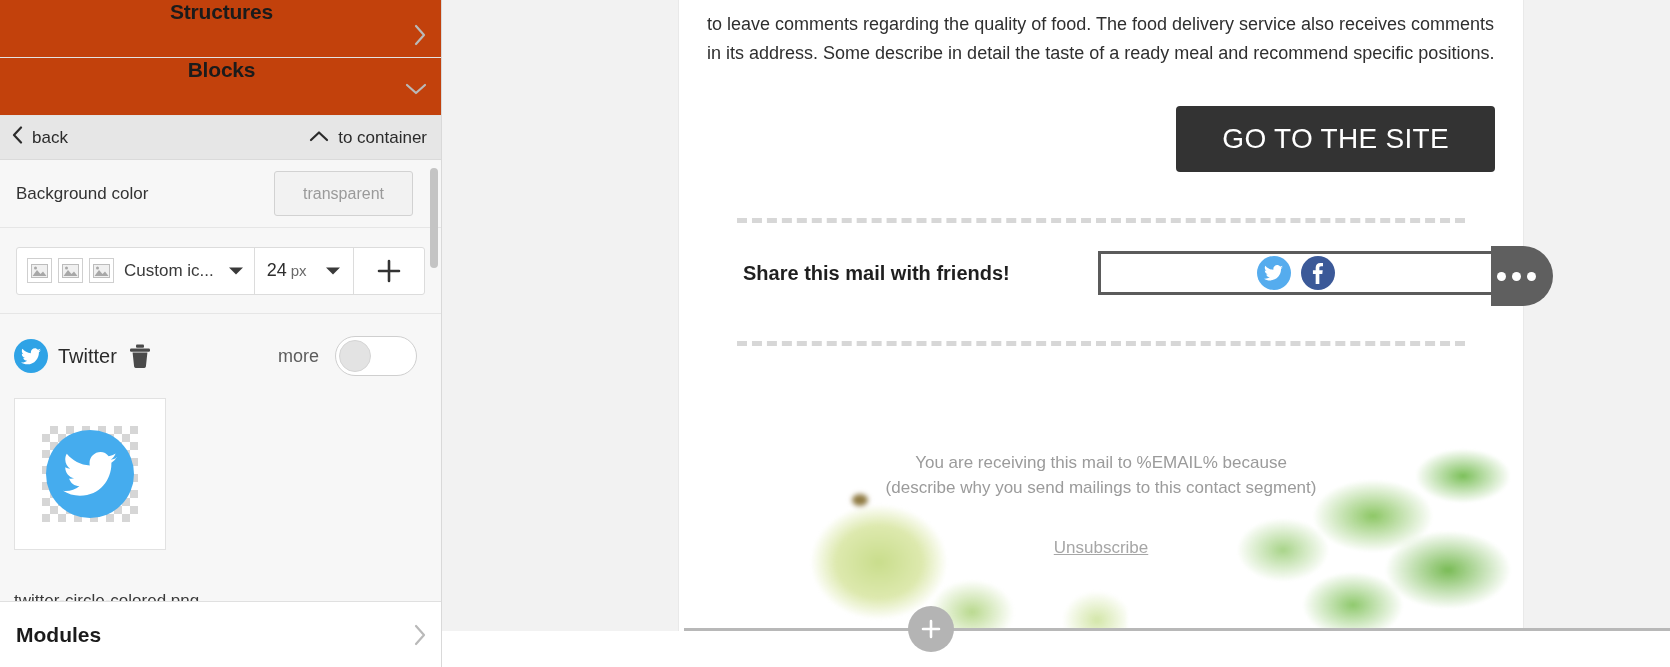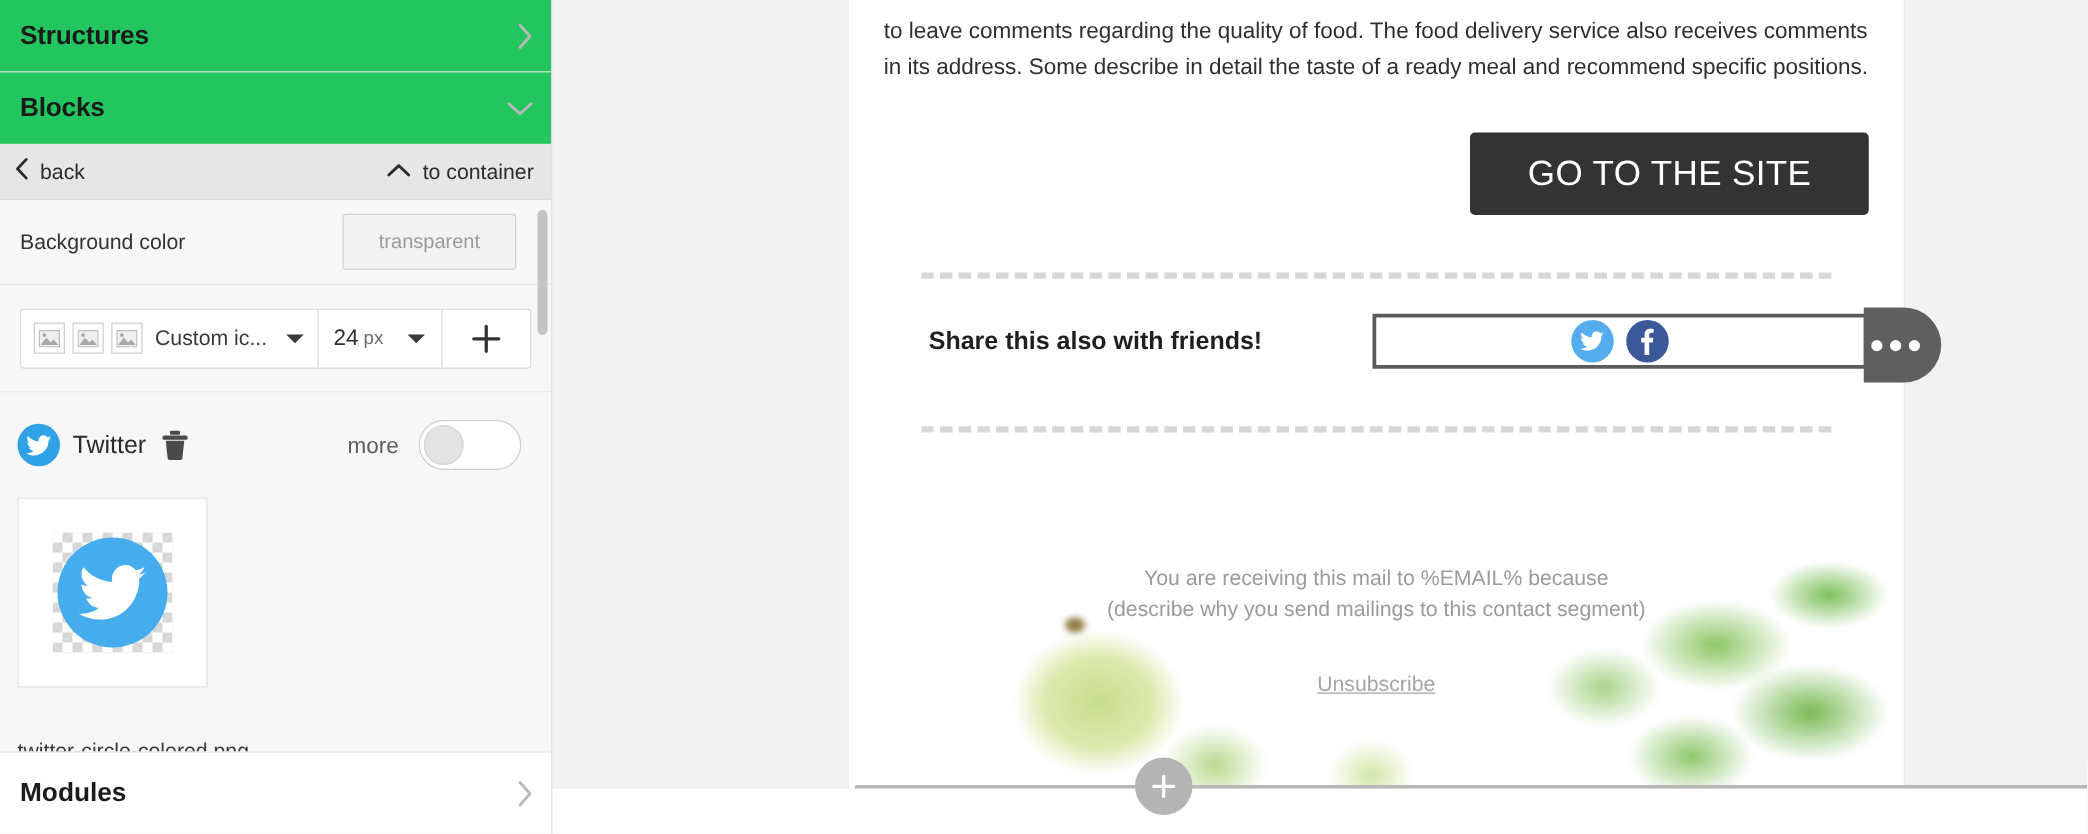--- a/index.html
+++ b/index.html
@@ -16,25 +16,26 @@
   .sidebar {
     position: relative;
     width: 442px; height: 667px;
     background: #f7f7f7;
     border-right: 1px solid #d9d9d9;
     display: flex; flex-direction: column;
     overflow: hidden;
   }
   .accordion-head {
     height: 58px; min-height: 58px;
-    background: #22c55e;
+    background: #c2410c;
     border-bottom: 1px solid #e3e3e3;
     display: flex; align-items: center;
     padding: 0 14px 0 16px;
     cursor: pointer;
+    flex-direction: column;
   }
   .accordion-head .title {
     font-size: 21px; font-weight: bold; color: #1b1b1b; letter-spacing: -0.2px;
   }
   .accordion-head .chev { margin-left: auto; color: #b9b9b9; }
   .chev svg { display: block; }
 
   .breadcrumb-bar {
     height: 44px; min-height: 44px;
     background: #e6e6e6;
@@ -509,21 +510,21 @@
 
         <div class="para">to leave comments regarding the quality of food. The food delivery service also receives comments in its address. Some describe in detail the taste of a ready meal and recommend specific positions.</div>
 
         <div class="cta-wrap">
           <div class="cta">GO TO THE SITE</div>
         </div>
 
         <div class="dashed"></div>
 
         <div class="share-row">
-          <div class="share-label">Share this also with friends!</div>
+          <div class="share-label">Share this mail with friends!</div>
           <div class="share-box">
             <span class="s-icon tw">
               <svg width="19" height="16" viewBox="0 0 24 20">
                   <path d="M24 2.6c-.9.4-1.8.7-2.8.8 1-.6 1.8-1.6 2.2-2.7-1 .6-2 1-3.1 1.2C19.4.7 18.1 0 16.7 0c-2.7 0-4.9 2.2-4.9 4.9 0 .4 0 .8.1 1.1C7.8 5.8 4.1 3.8 1.7.8 1.2 1.6 1 2.4 1 3.3c0 1.7.9 3.2 2.2 4.1-.8 0-1.6-.2-2.2-.6v.1c0 2.4 1.7 4.3 3.9 4.8-.4.1-.8.2-1.3.2-.3 0-.6 0-.9-.1.6 2 2.4 3.4 4.6 3.4-1.7 1.3-3.8 2.1-6.1 2.1-.4 0-.8 0-1.2-.1 2.2 1.4 4.8 2.2 7.5 2.2 9.1 0 14-7.5 14-14v-.6c1-.7 1.8-1.6 2.5-2.6z" fill="#ffffff"></path>
                 </svg>
             </span>
             <span class="s-icon fb">
               <svg width="11" height="22" viewBox="0 0 12 24">
                   <path d="M8 24V13h3.2l.5-4H8V6.6c0-1.2.3-2 2-2h2.1V1.2C11.7 1.1 10.4 1 9 1 6 1 4 2.8 4 6.2V9H1v4h3v11z" fill="#ffffff"></path>
                 </svg>

